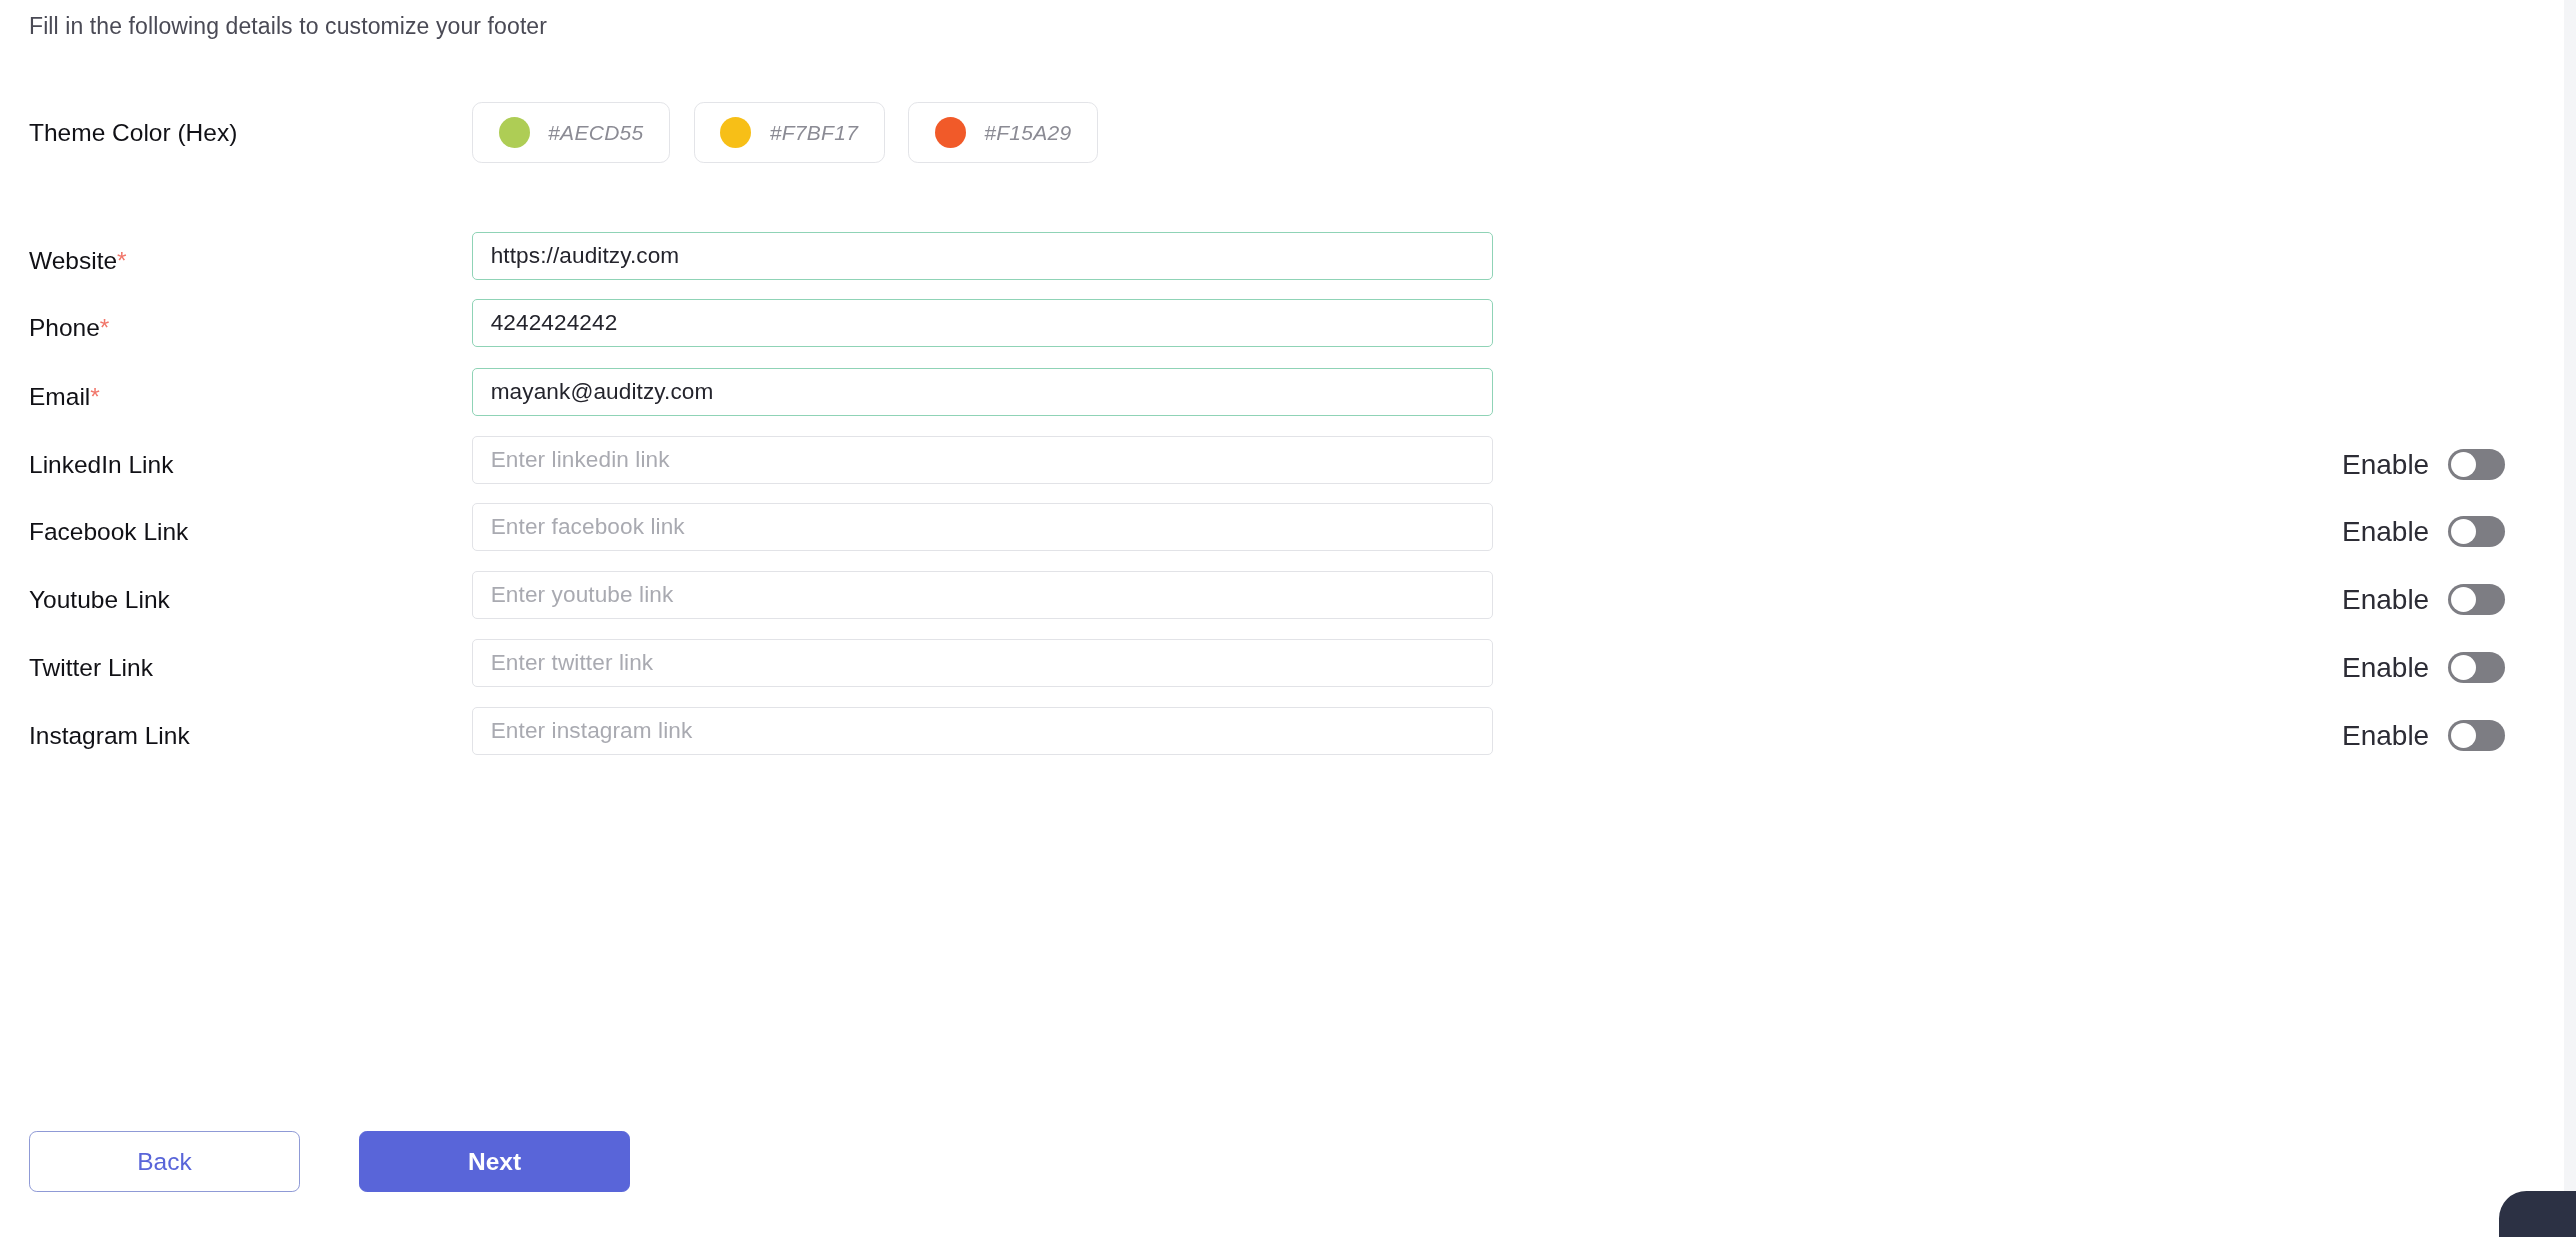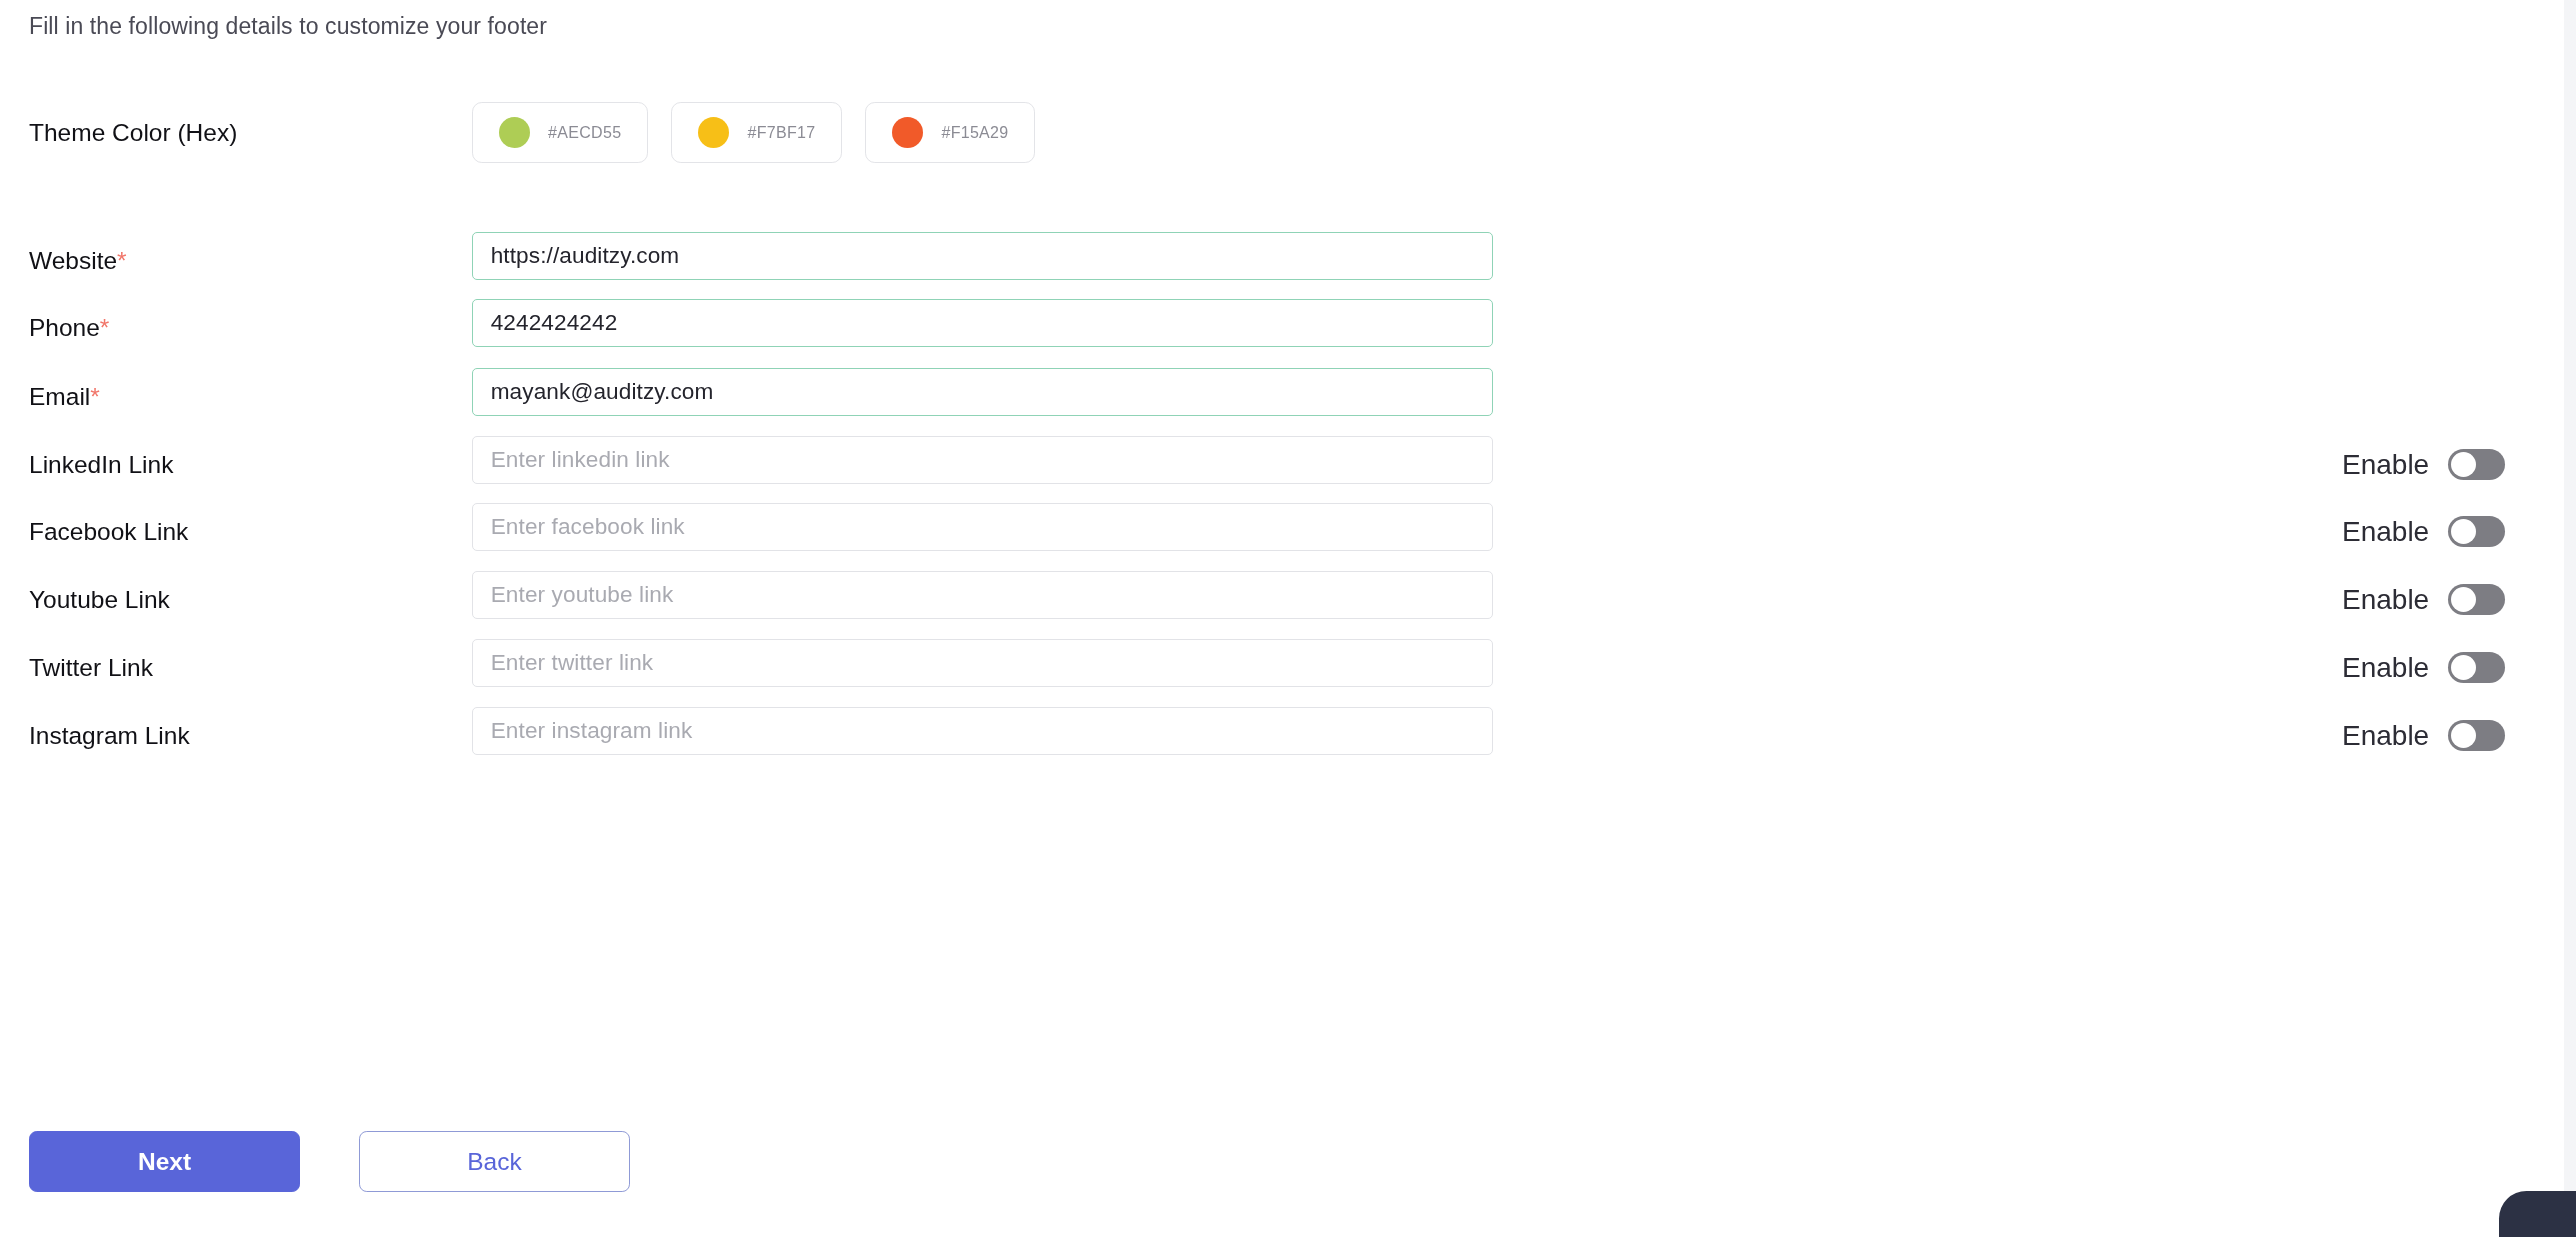--- a/index.html
+++ b/index.html
@@ -92,24 +92,25 @@
   }
 
   .swatch-dot {
     width: 31px;
     height: 31px;
     border-radius: 50%;
     flex: 0 0 31px;
   }
 
   .swatch-hex {
-    font-size: 16px;
+    font-size: 21px;
     color: #8b8b94;
     letter-spacing: 0.3px;
     white-space: nowrap;
+    font-style: italic;
   }
 
   
   .field-row {
     position: absolute;
     left: 0;
     width: 2564px;
     height: 57px;
   }
 
@@ -338,22 +339,22 @@
           <div class="enable-wrap">
             <span class="enable-label">Enable</span>
             <div class="toggle">
               <span class="knob"></span>
             </div>
           </div>
         </div>
       </div>
 
     <div class="buttons">
+      <div class="btn btn-back">Back</div>
       <div class="btn btn-next">Next</div>
-      <div class="btn btn-back">Back</div>
     </div>
 
   </div>
 
   <div class="right-gutter"></div>
   <div class="chat-bubble"></div>
 
 </div>
 
 

